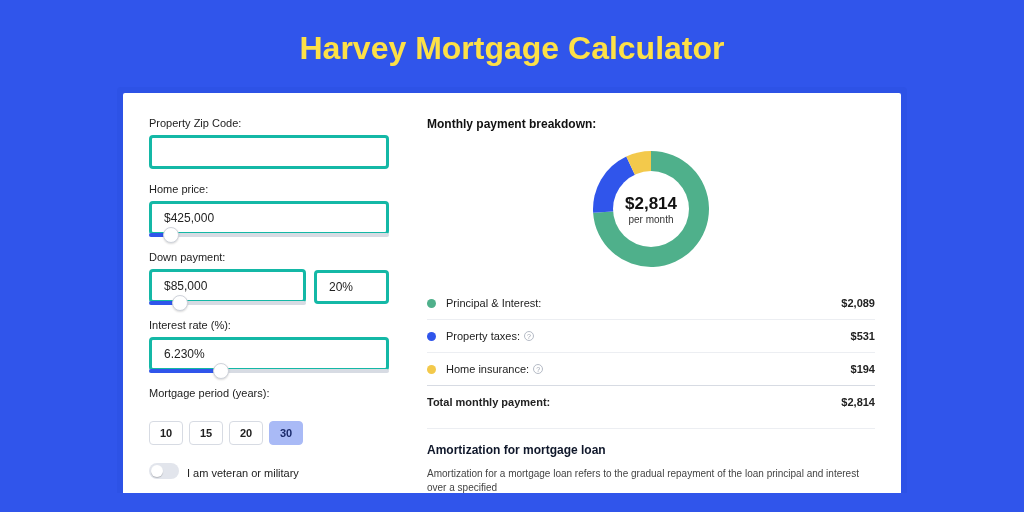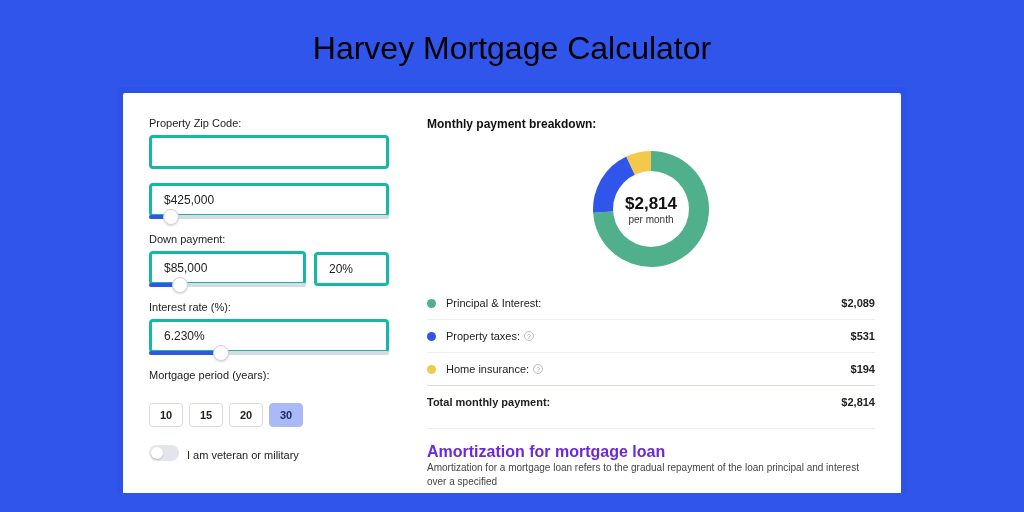--- a/index.html
+++ b/index.html
@@ -8,23 +8,23 @@
     background: #3055eb;
     width: 1024px;
     height: 512px;
     overflow: hidden;
   }
   .hero {
     text-align: center;
     padding: 30px 0 20px;
   }
   .hero h1 {
-    color: #000000;
+    color: #fde047;
     font-size: 32px;
-    font-weight: 400;
+    font-weight: 700;
   }
   .shadow-frame {
     margin: 0 auto;
     width: 790px;
     background: #2d52e6;
     padding: 6px 6px 0 6px;
     border-radius: 4px 4px 0 0;
   }
   .panel {
     background: #fff;
@@ -195,23 +195,24 @@
     font-size: 7px;
     color: #9aa0ad;
   }
 
   .amort {
     border-top: 1px solid #eceef2;
     margin-top: 10px;
     padding-top: 14px;
   }
   .amort-title {
-    font-size: 16px;
+    font-size: 12px;
     font-weight: 700;
-    color: #6d28d9;
+    color: #0f172a;
+    margin-bottom: 10px;
   }
   .amort-text {
     font-size: 10px;
     color: #444;
     line-height: 1.4;
   }
 </style>
 </head>
 <body>
 
@@ -223,20 +224,21 @@
   <div class="panel">
 
     <div class="col-left">
 
       <div class="field">
         <span class="label">Property Zip Code:</span>
         <input class="input" value="" style="">
       </div>
 
       <div class="field">
+        <span class="label">Home price:</span>
         <input class="input" value="$425,000" style="">
         <div class="slider-track">
           <div class="slider-fill" id="sl-fill-price" style="width: 9%;"></div>
           <div class="slider-thumb" id="sl-thumb-price" style="left: 9%;"></div>
         </div>
       </div>
 
       <div class="field">
         <span class="label">Down payment:</span>
         <div class="input-row">

